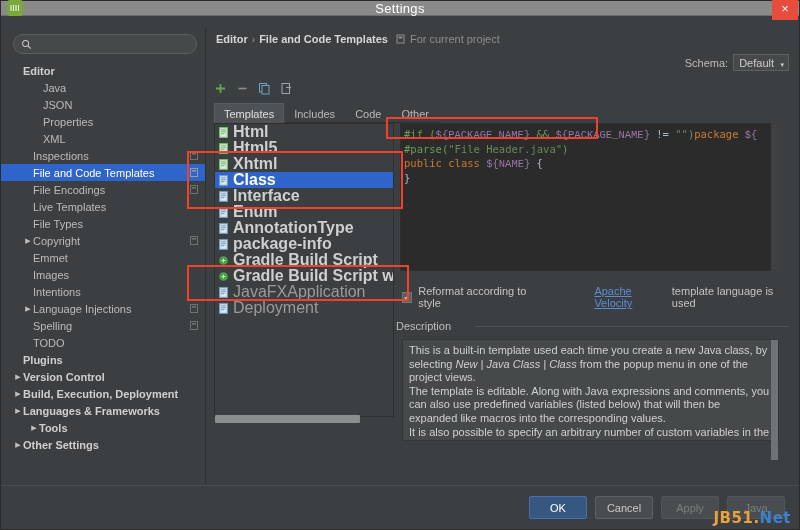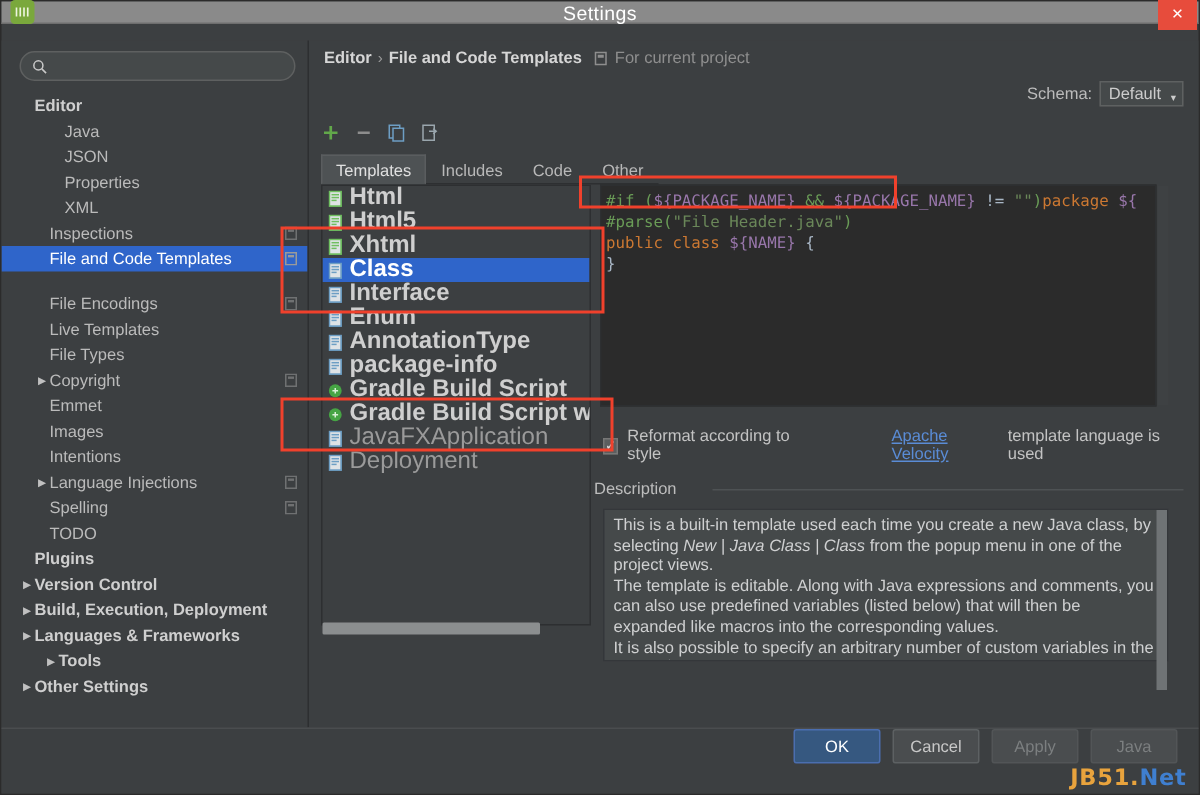--- a/index.html
+++ b/index.html
@@ -124,21 +124,21 @@
   #code {
     position:absolute; left:194px; top:96px; right:28px; height:148px;
     background:#2b2b2b; border:1px solid #2d2f31; overflow:hidden;
     font-family:"DejaVu Sans Mono", monospace; font-size:10.5px; line-height:14px;
     padding:3px 0 0 3px; white-space:pre;
   }
   #code .ln { white-space:pre; }
   .c-dir { color:#6a9c57; }
   .c-kw  { color:#cc7832; }
   .c-str { color:#6a8759; }
-  .c-var { color:#9876aa; }
+  .c-var { color:#9876aa;font-family:Liberation Mono, monospace; }
   .c-def { color:#a9b7c6; }
 
   
   #code-vscroll {
     position:absolute; right:20px; top:97px; width:7px; height:146px; background:#3e4143;
   }
 
   
   #opt-row {
     position:absolute; left:196px; top:262px; right:10px; height:16px;
@@ -167,21 +167,21 @@
   #desc-box i { font-style:italic; }
   #desc-box b { font-weight:bold; }
   #desc-vscroll {
     position:absolute; right:21px; top:313px; width:7px; height:120px; background:#6f7375;
   }
 
   
   #footer {
     position:absolute; left:0; right:0; bottom:0; height:44px; background:#3c3f41;
     border-top:1px solid #4a4d4f;
-    display:flex; justify-content:flex-end; gap:8px; padding-right:14px;
+    display:flex; align-items:center; justify-content:flex-end; gap:8px; padding-right:14px;
   }
   .btn {
     min-width:58px; height:23px; font-size:11px; border-radius:2px;
     display:flex;align-items:center;justify-content:center;cursor:pointer;
     background:#4a4d4f; border:1px solid #5d6163; color:#c8c8c8;
   }
   .btn.primary { background:#365880; border:1px solid #4b6eaf; color:#ffffff; }
   .btn.disabled { color:#7c7f80; border-color:#525557; }
 
   
@@ -257,21 +257,21 @@
             </svg>
           </div>
           <div class="tree-row sel" style="padding-left: 22px;">
             <span class="arrow"></span>
             <span class="lbl">File and Code Templates</span>
             <svg width="9" height="9" viewBox="0 0 9 9" class="copy-ico">
               <rect x="0.5" y="0.5" width="7" height="8" fill="none" stroke="#9a9a9a" stroke-width="1"></rect>
               <rect x="2" y="2" width="4" height="1.6" fill="#9a9a9a"></rect>
             </svg>
           </div>
-          <div class="tree-row" style="padding-left: 22px; margin-top: 13px;">
+          <div class="tree-row" style="padding-left: 22px;">
             <span class="arrow"></span>
             <span class="lbl">File Encodings</span>
             <svg width="9" height="9" viewBox="0 0 9 9" class="copy-ico">
               <rect x="0.5" y="0.5" width="7" height="8" fill="none" stroke="#9a9a9a" stroke-width="1"></rect>
               <rect x="2" y="2" width="4" height="1.6" fill="#9a9a9a"></rect>
             </svg>
           </div>
           <div class="tree-row" style="padding-left: 22px;">
             <span class="arrow"></span>
             <span class="lbl">Live Templates</span>

